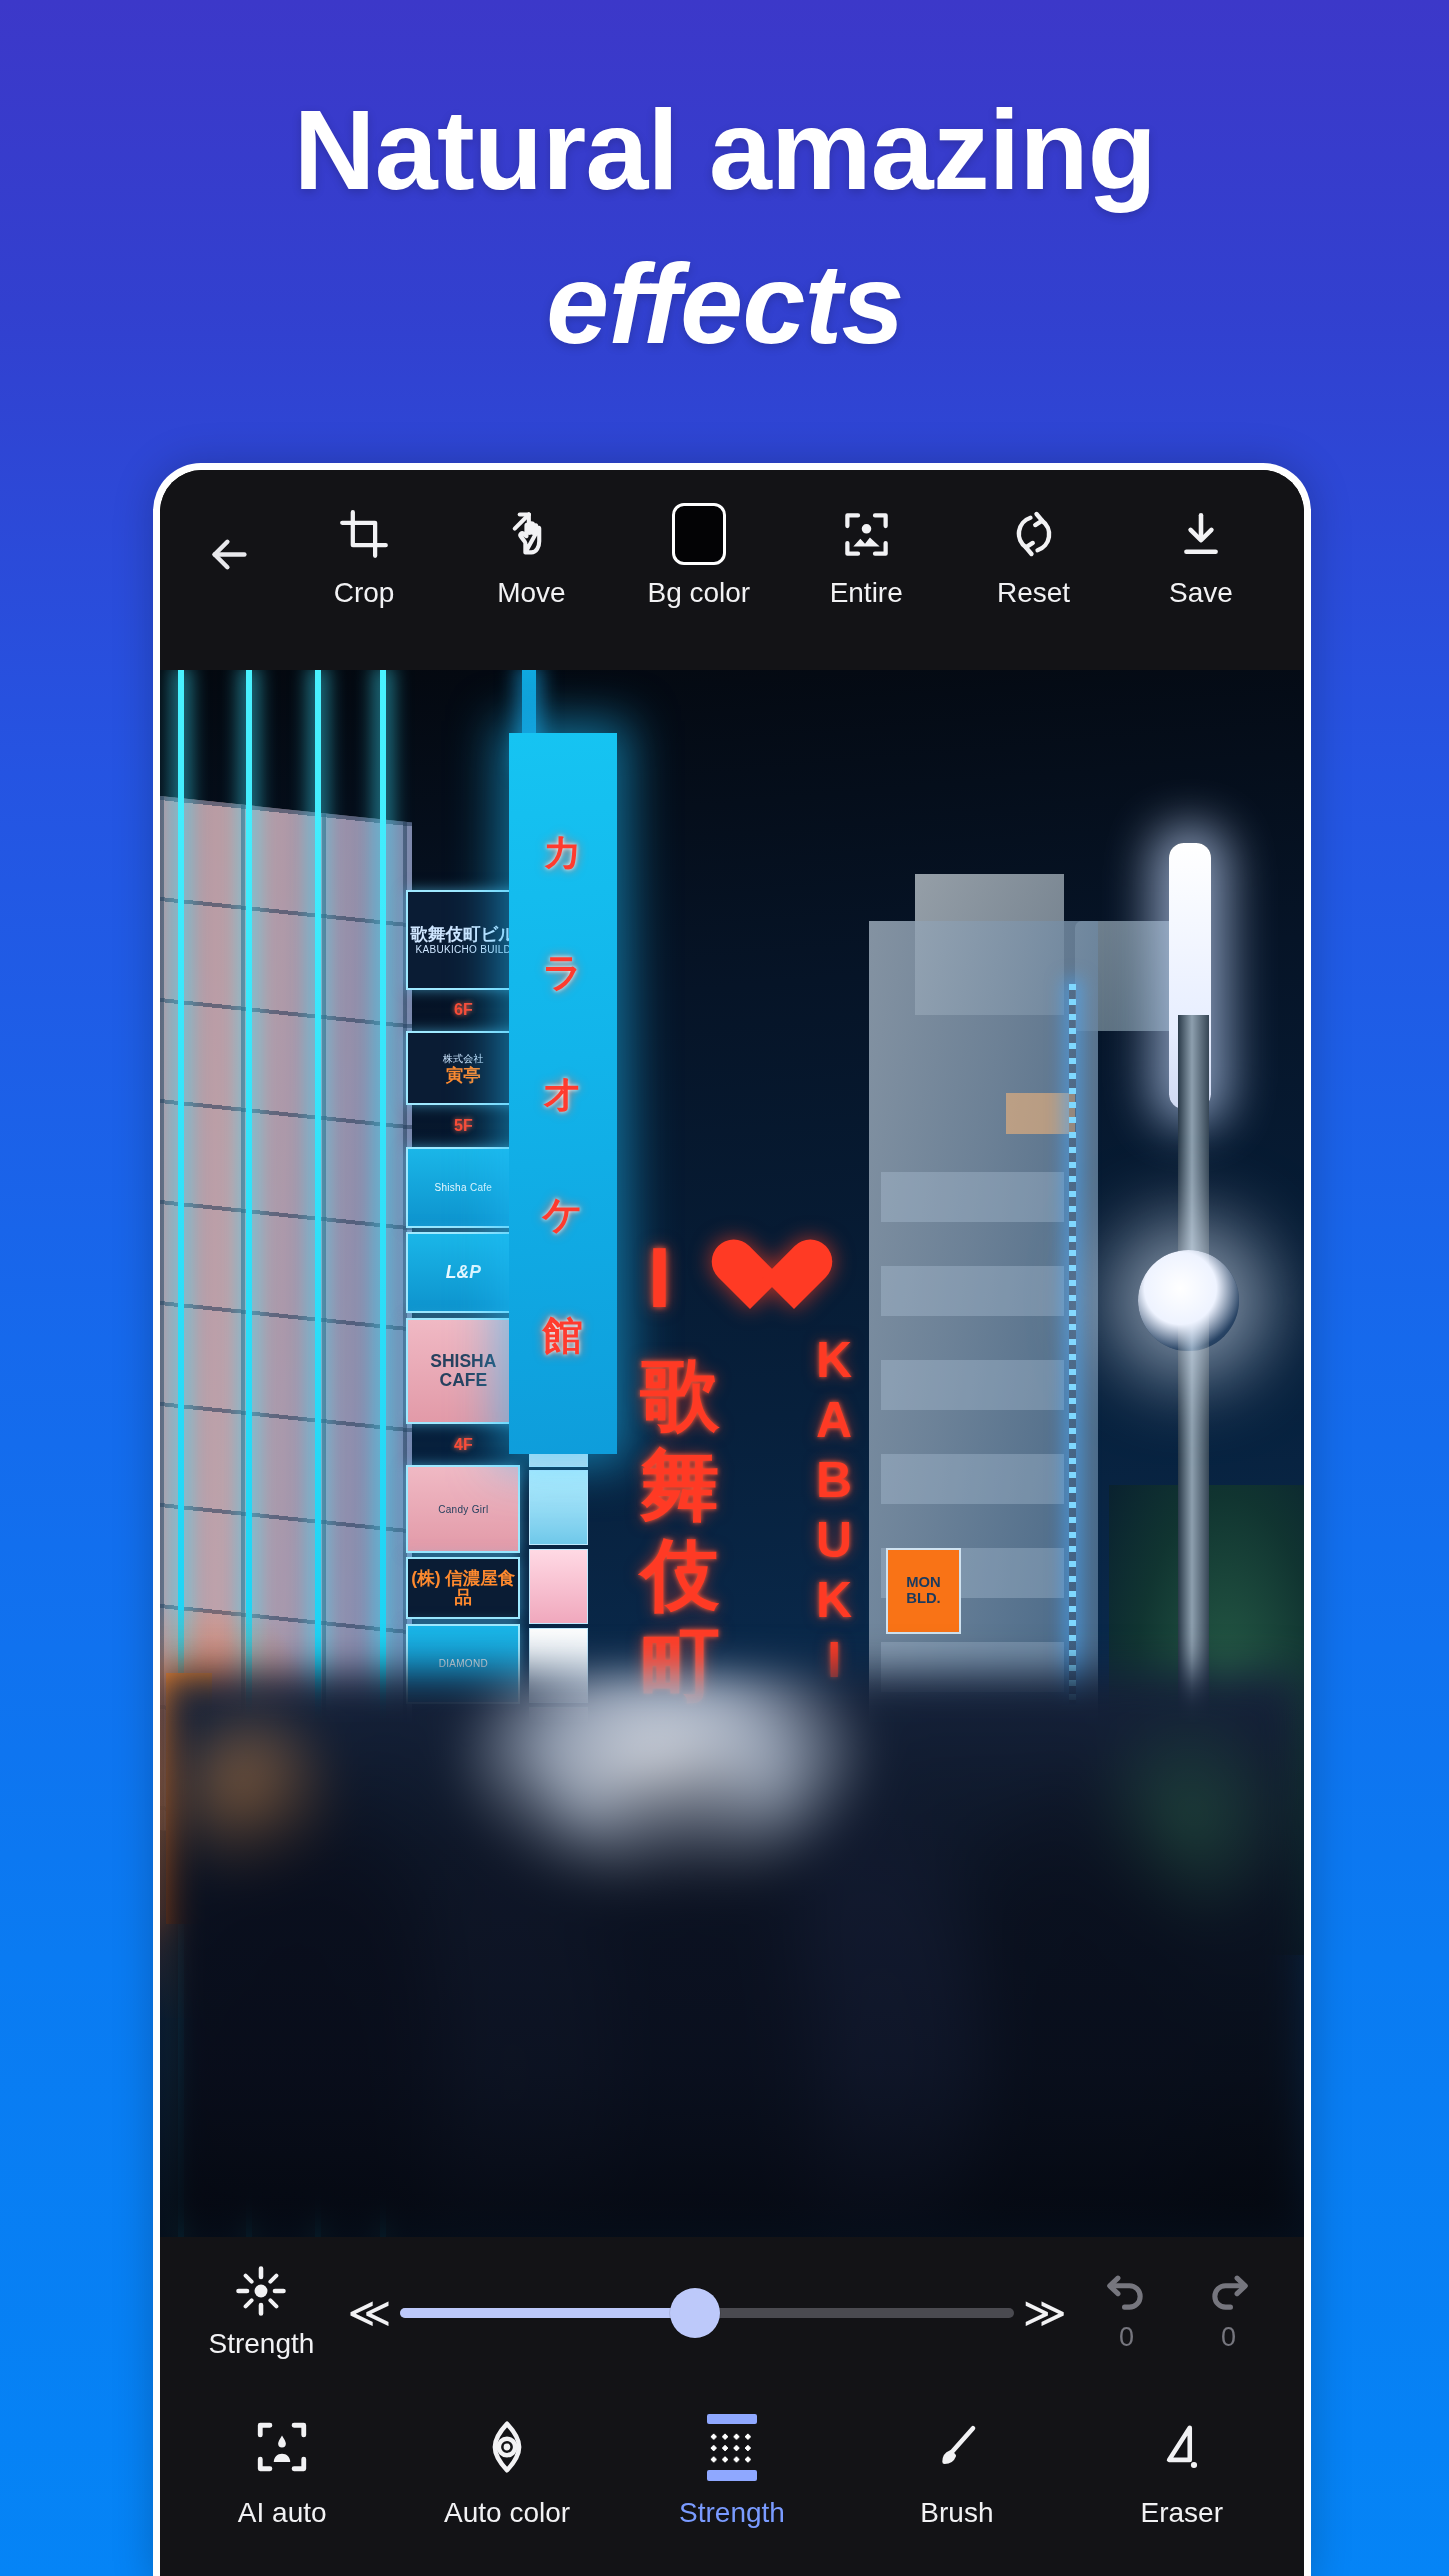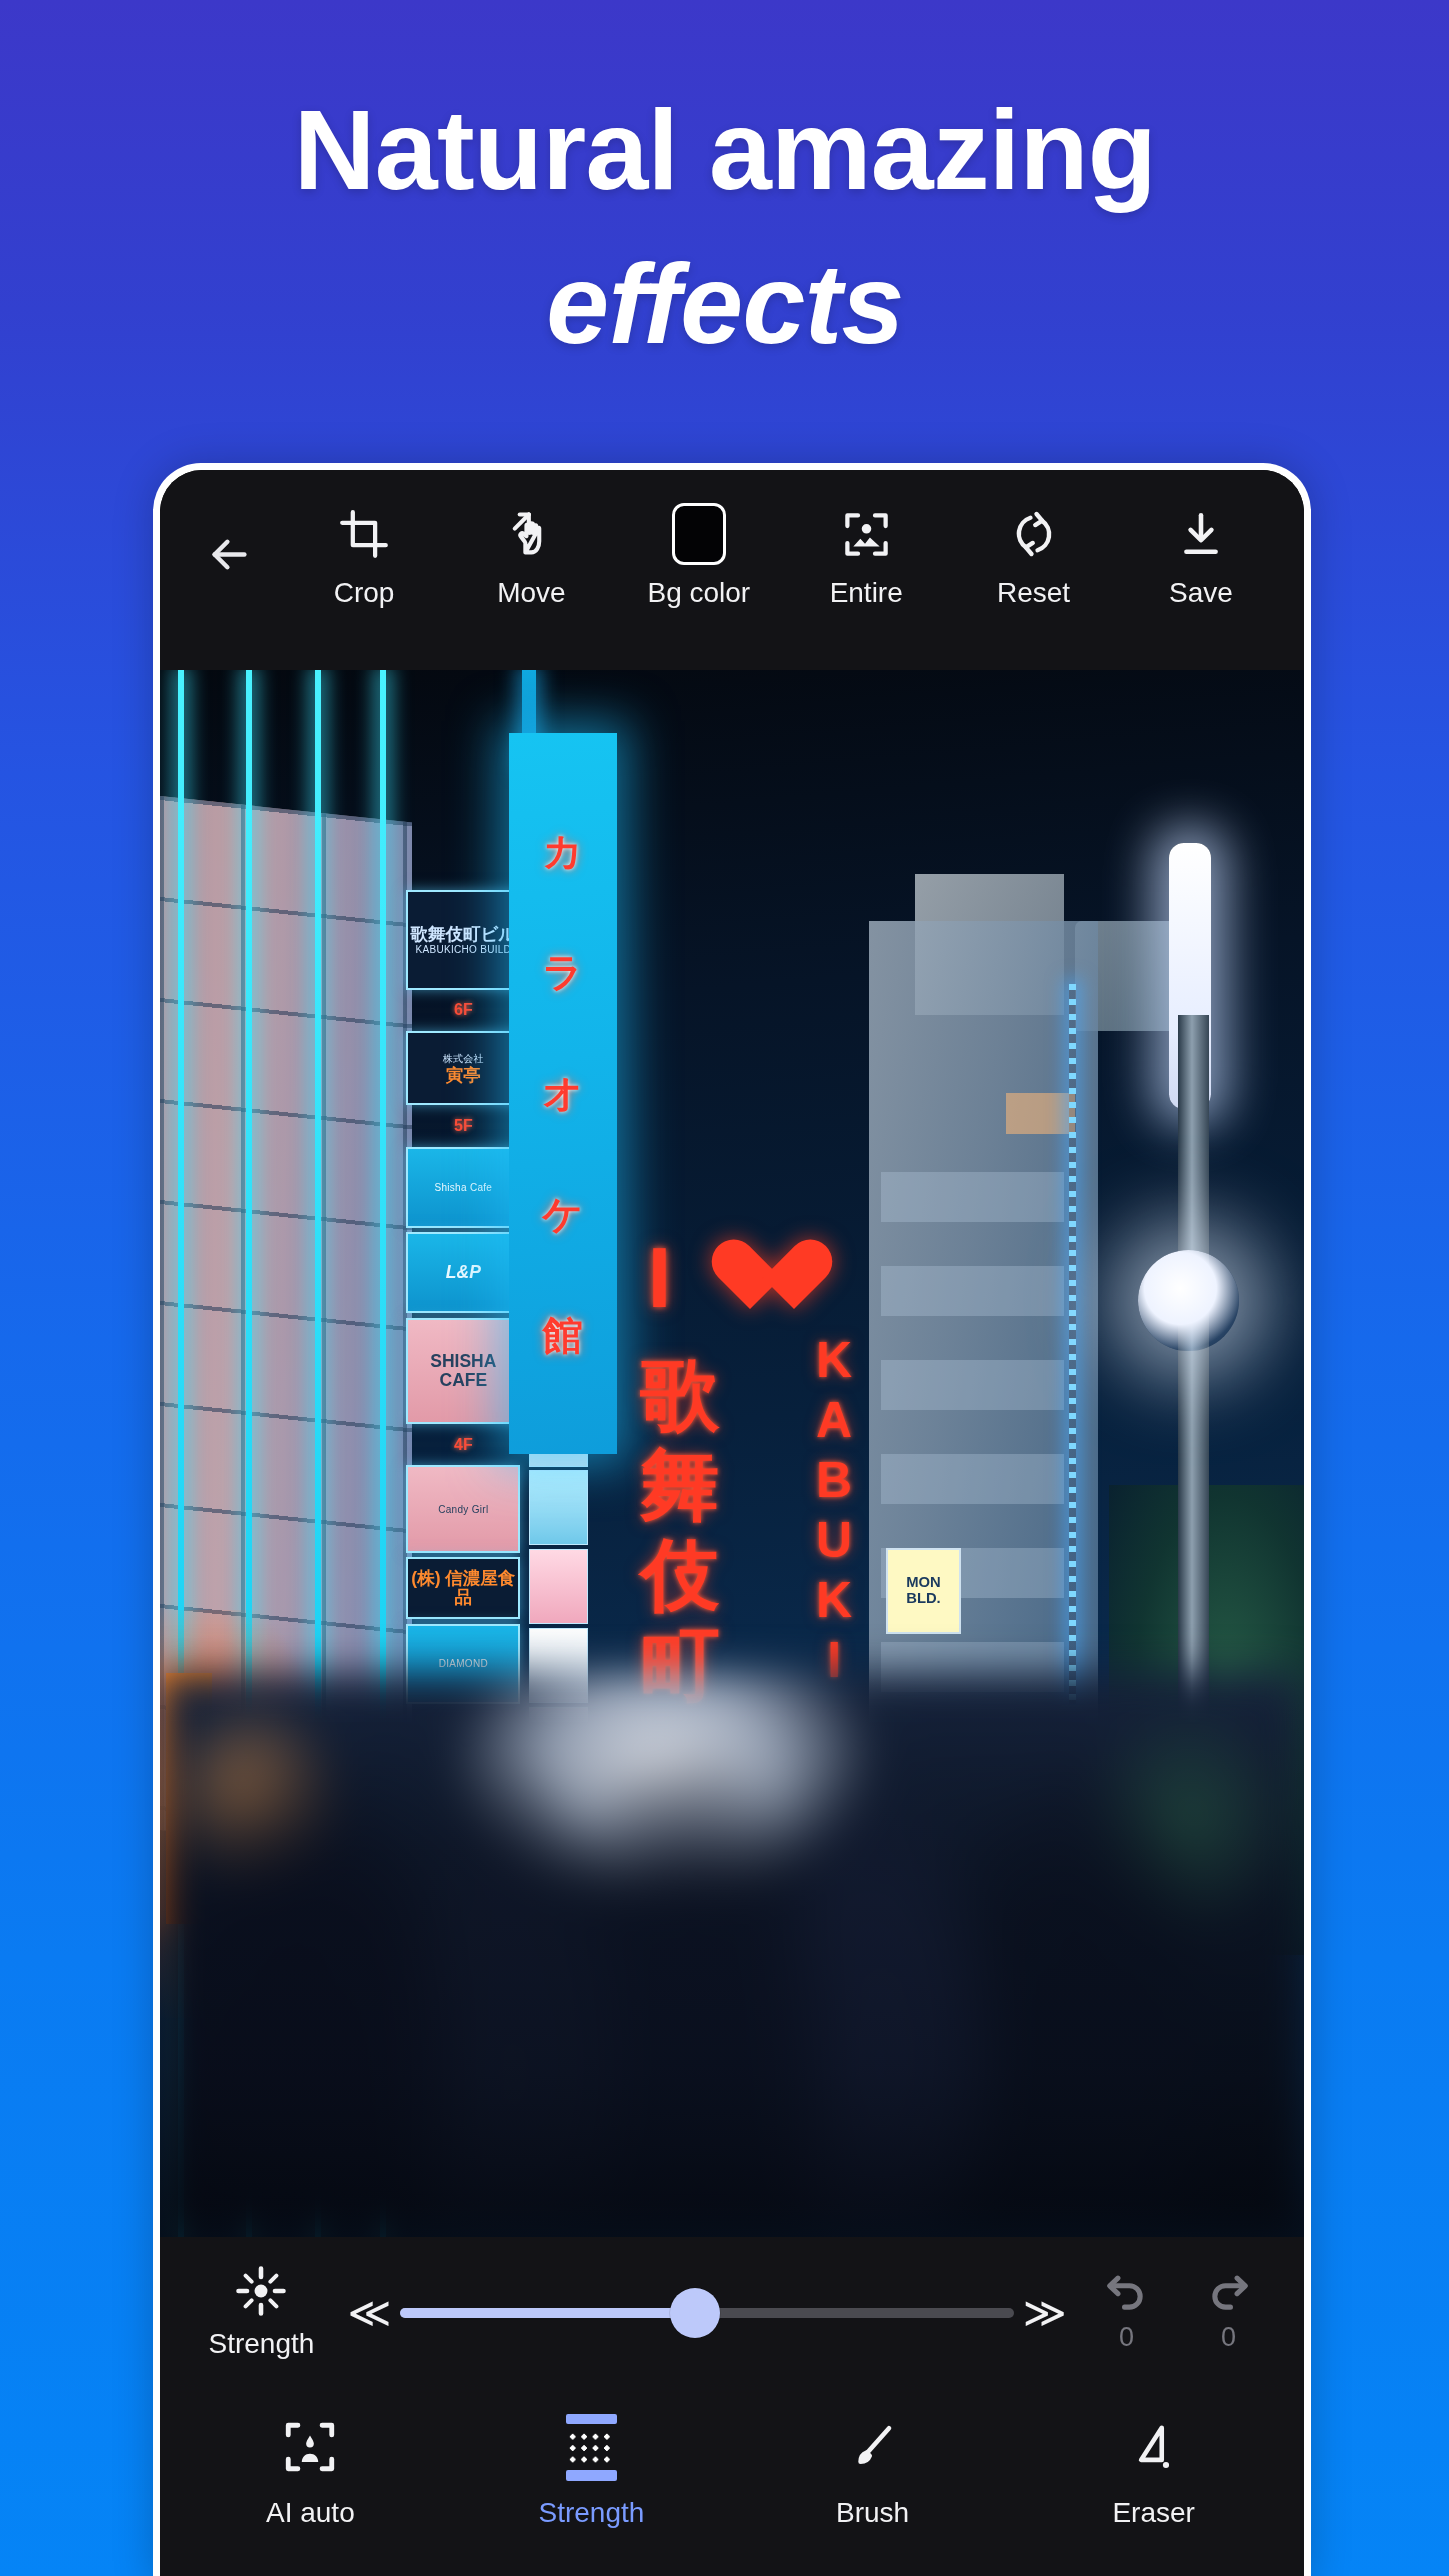--- a/index.html
+++ b/index.html
@@ -468,21 +468,21 @@
 
       <div class="minicol">
         <div class="ms a"></div>
           <div class="ms c"></div>
           <div class="ms b"></div>
         <div class="ms a"></div>
           <div class="ms b"></div>
           <div class="ms c"></div>
       </div>
 
-      <div style="position:absolute;left:63.5%;top:56%;width:6.5%;height:5.5%;background:#fef9c3;border:2px solid #cfe2f0;display:flex;align-items:center;justify-content:center;color:#1b3a5e;font-size:14.8px;font-weight:bold;text-align:center;line-height:1.05;">MON BLD.</div>
+      <div style="position:absolute;left:63.5%;top:56%;width:6.5%;height:5.5%;background:#f97316;border:2px solid #cfe2f0;display:flex;align-items:center;justify-content:center;color:#1b3a5e;font-size:14.8px;font-weight:bold;text-align:center;line-height:1.05;">MON BLD.</div>
 
       <div class="kara-pole"></div>
       <div class="karaoke">
         <span>カ</span>
         <span>ラ</span>
         <span>オ</span>
         <span>ケ</span>
         <span>館</span>
       </div>
 
@@ -565,20 +565,30 @@
               <path d="M17 3h4v4"></path>
               <path d="M21 17v4h-4"></path>
               <path d="M7 21H3v-4"></path>
             <path d="M12 7.2c1 1.6 1.6 2.6 1.6 3.4a1.6 1.6 0 1 1-3.2 0c0-.8.6-1.8 1.6-3.4z" fill="#f2f2f4" stroke="none"></path>
             <path d="M8.6 18.2c0-2 1.5-3.4 3.4-3.4s3.4 1.4 3.4 3.4z" fill="#f2f2f4" stroke="none"></path>
           </svg>
         </span>
         <span class="bn-lbl">AI auto</span>
       </div>
 
+      <div class="bn">
+        <span class="bn-ico">
+          <svg width="58" height="58" viewBox="0 0 24 24" fill="none" stroke="#f2f2f4" stroke-width="1.9" stroke-linecap="round" stroke-linejoin="round">
+            <path d="M12 2.4C8.6 6 7 9.2 7 12s1.6 6 5 9.6c3.4-3.6 5-6.8 5-9.6s-1.6-6-5-9.6z"></path>
+            <circle cx="12" cy="12" r="3.4"></circle>
+              <circle cx="12" cy="12" r="1.4" fill="#f2f2f4" stroke="none"></circle>
+          </svg>
+        </span>
+        <span class="bn-lbl">Auto color</span>
+      </div>
 
 
       <div class="bn active">
         <span class="bn-ico">
           <span class="strength-ico">
             <span class="bar t"></span>
               <span class="dots"></span>
               <span class="bar b"></span>
           </span>
         </span>

